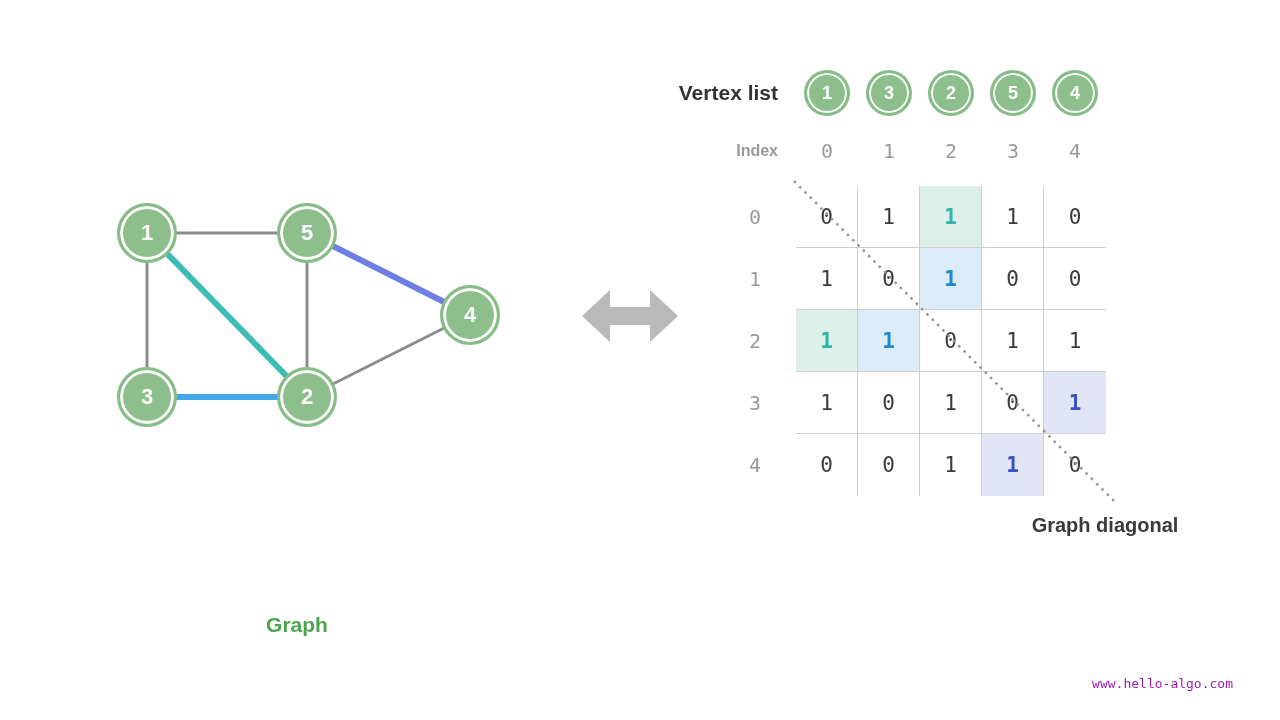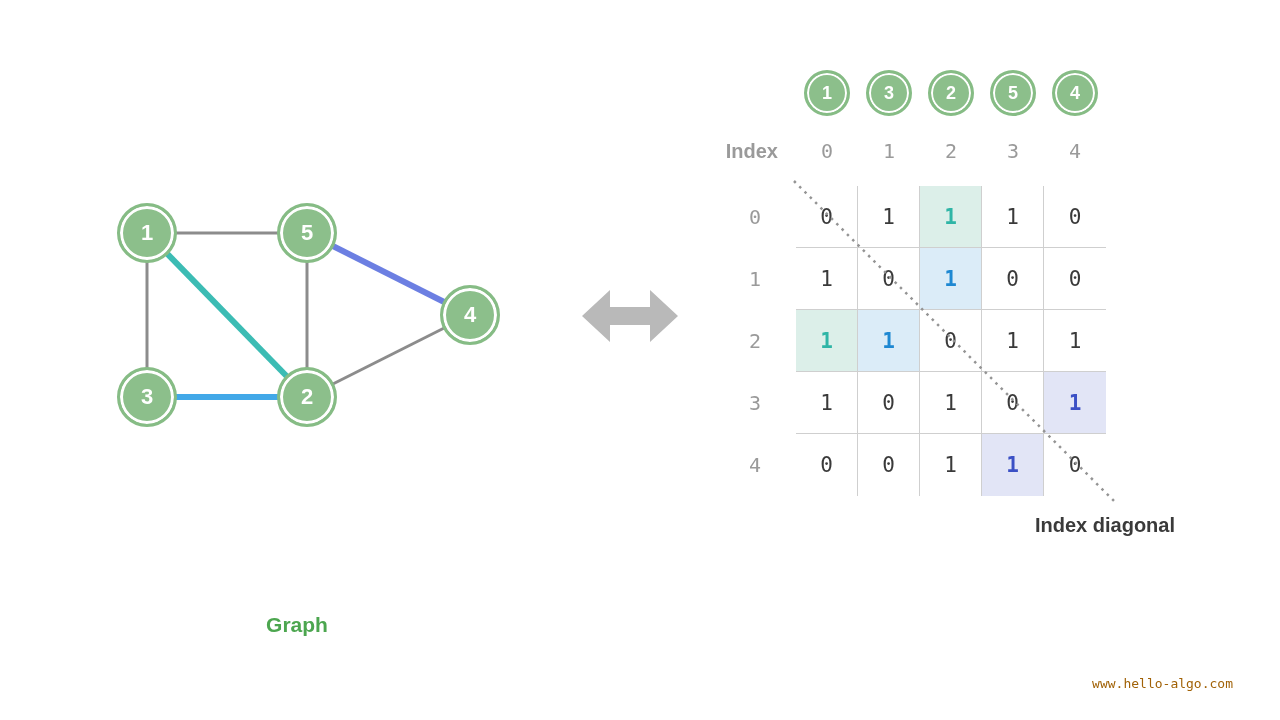--- a/index.html
+++ b/index.html
@@ -22,21 +22,21 @@
   #vertex-row { position:absolute; left:796px; top:70px; display:flex; z-index:2; }
   #vertex-row .slot { width:62px; height:46px; display:flex; align-items:center; justify-content:center; }
   .vnode { width:46px; height:46px; border-radius:50%;
            background:#8CBF8B; border:3px solid #86BC85;
            box-shadow:inset 0 0 0 2px #ffffff;
            display:flex; align-items:center; justify-content:center;
            color:#fff; font-weight:bold; font-size:18px; }
 
   .side-label { position:absolute; text-align:right; font-weight:bold; z-index:2; }
   #vertex-list-label { left:600px; top:80px; width:178px; line-height:26px; font-size:21px; color:#333333; }
-  #index-label { left:600px; top:138px; width:178px; line-height:26px; font-size:20px; color:#9A9A9A; }
+  #index-label { left:600px; top:138px; width:178px; line-height:26px; font-size:16px; color:#9A9A9A; }
 
   
   #col-headers { position:absolute; left:796px; top:133px; display:flex; z-index:2; }
   #col-headers div { width:62px; height:36px; display:flex; align-items:center; justify-content:center;
                      font-family:"DejaVu Sans Mono", monospace; font-size:20px; color:#9A9A9A; }
 
   
   #row-labels { position:absolute; left:733px; top:186px; z-index:2; }
   #row-labels div { width:44px; height:62px; display:flex; align-items:center; justify-content:center;
                     font-family:"DejaVu Sans Mono", monospace; font-size:20px; color:#9A9A9A; }
@@ -54,21 +54,21 @@
 
   .caption { position:absolute; width:220px; text-align:center; font-weight:bold;
              font-size:21px; color:#4CA64F; z-index:2;margin-top:21px; }
   #caption-graph  { left:187px; top:592px; }
   #caption-matrix { left:827px; top:592px; }
 
   #main-diagonal-label { position:absolute; left:1005px; top:514px; width:200px; text-align:center;
                          font-weight:bold; font-size:20px; color:#3A3A3A; z-index:5; }
 
   #watermark { position:absolute; left:1033px; top:676px; width:200px; text-align:right;
-               font-family:"DejaVu Sans Mono", monospace; font-size:13px; color:#a16207; z-index:2; }
+               font-family:"DejaVu Sans Mono", monospace; font-size:13px; color:#a21caf; z-index:2; }
 </style>
 </head>
 <body>
 
 <div id="stage">
 
   <svg id="edges-layer" class="layer">
     <line x1="147" y1="233" x2="307" y2="233" stroke-width="3" stroke="#8C8C8C"></line>
     <line x1="147" y1="233" x2="147" y2="397" stroke-width="3" stroke="#8C8C8C"></line>
     <line x1="307" y1="233" x2="307" y2="397" stroke-width="3" stroke="#8C8C8C"></line>
@@ -87,20 +87,21 @@
   <div class="gnode" style="left:440px; top:285px;">
       <span>4</span>
     </div>
   <div class="gnode" style="left:117px; top:367px;">
       <span>3</span>
     </div>
   <div class="gnode" style="left:277px; top:367px;">
       <span>2</span>
     </div>
 
+  <div id="vertex-list-label" class="side-label">Vertex list</div>
   <div id="vertex-row">
     <div class="slot">
         <div class="vnode">
           <span>1</span>
         </div>
       </div>
     <div class="slot">
         <div class="vnode">
           <span>3</span>
         </div>
@@ -169,19 +170,19 @@
     <div class="cell">1</div>
     <div class="cell hl-indigo">1</div>
     <div class="cell">0</div>
   </div>
 
   <svg id="overlay-layer" class="layer">
     <polygon points="582,316 610,290 610,307 650,307 650,290 678,316 650,342 650,325 610,325 610,342" fill="#B9B9B9"></polygon>
     <line x1="794" y1="181" x2="1114" y2="501" stroke-width="2.5" stroke-dasharray="2.5,5" stroke="#949494"></line>
   </svg>
 
-  <div id="main-diagonal-label">Index diagonal</div>
+  <div id="main-diagonal-label">Graph diagonal</div>
 
   <div id="caption-graph" class="caption">Graph</div>
 
   <div id="watermark">www.hello-algo.com</div>
 
 </div>
 
 </body></html>

